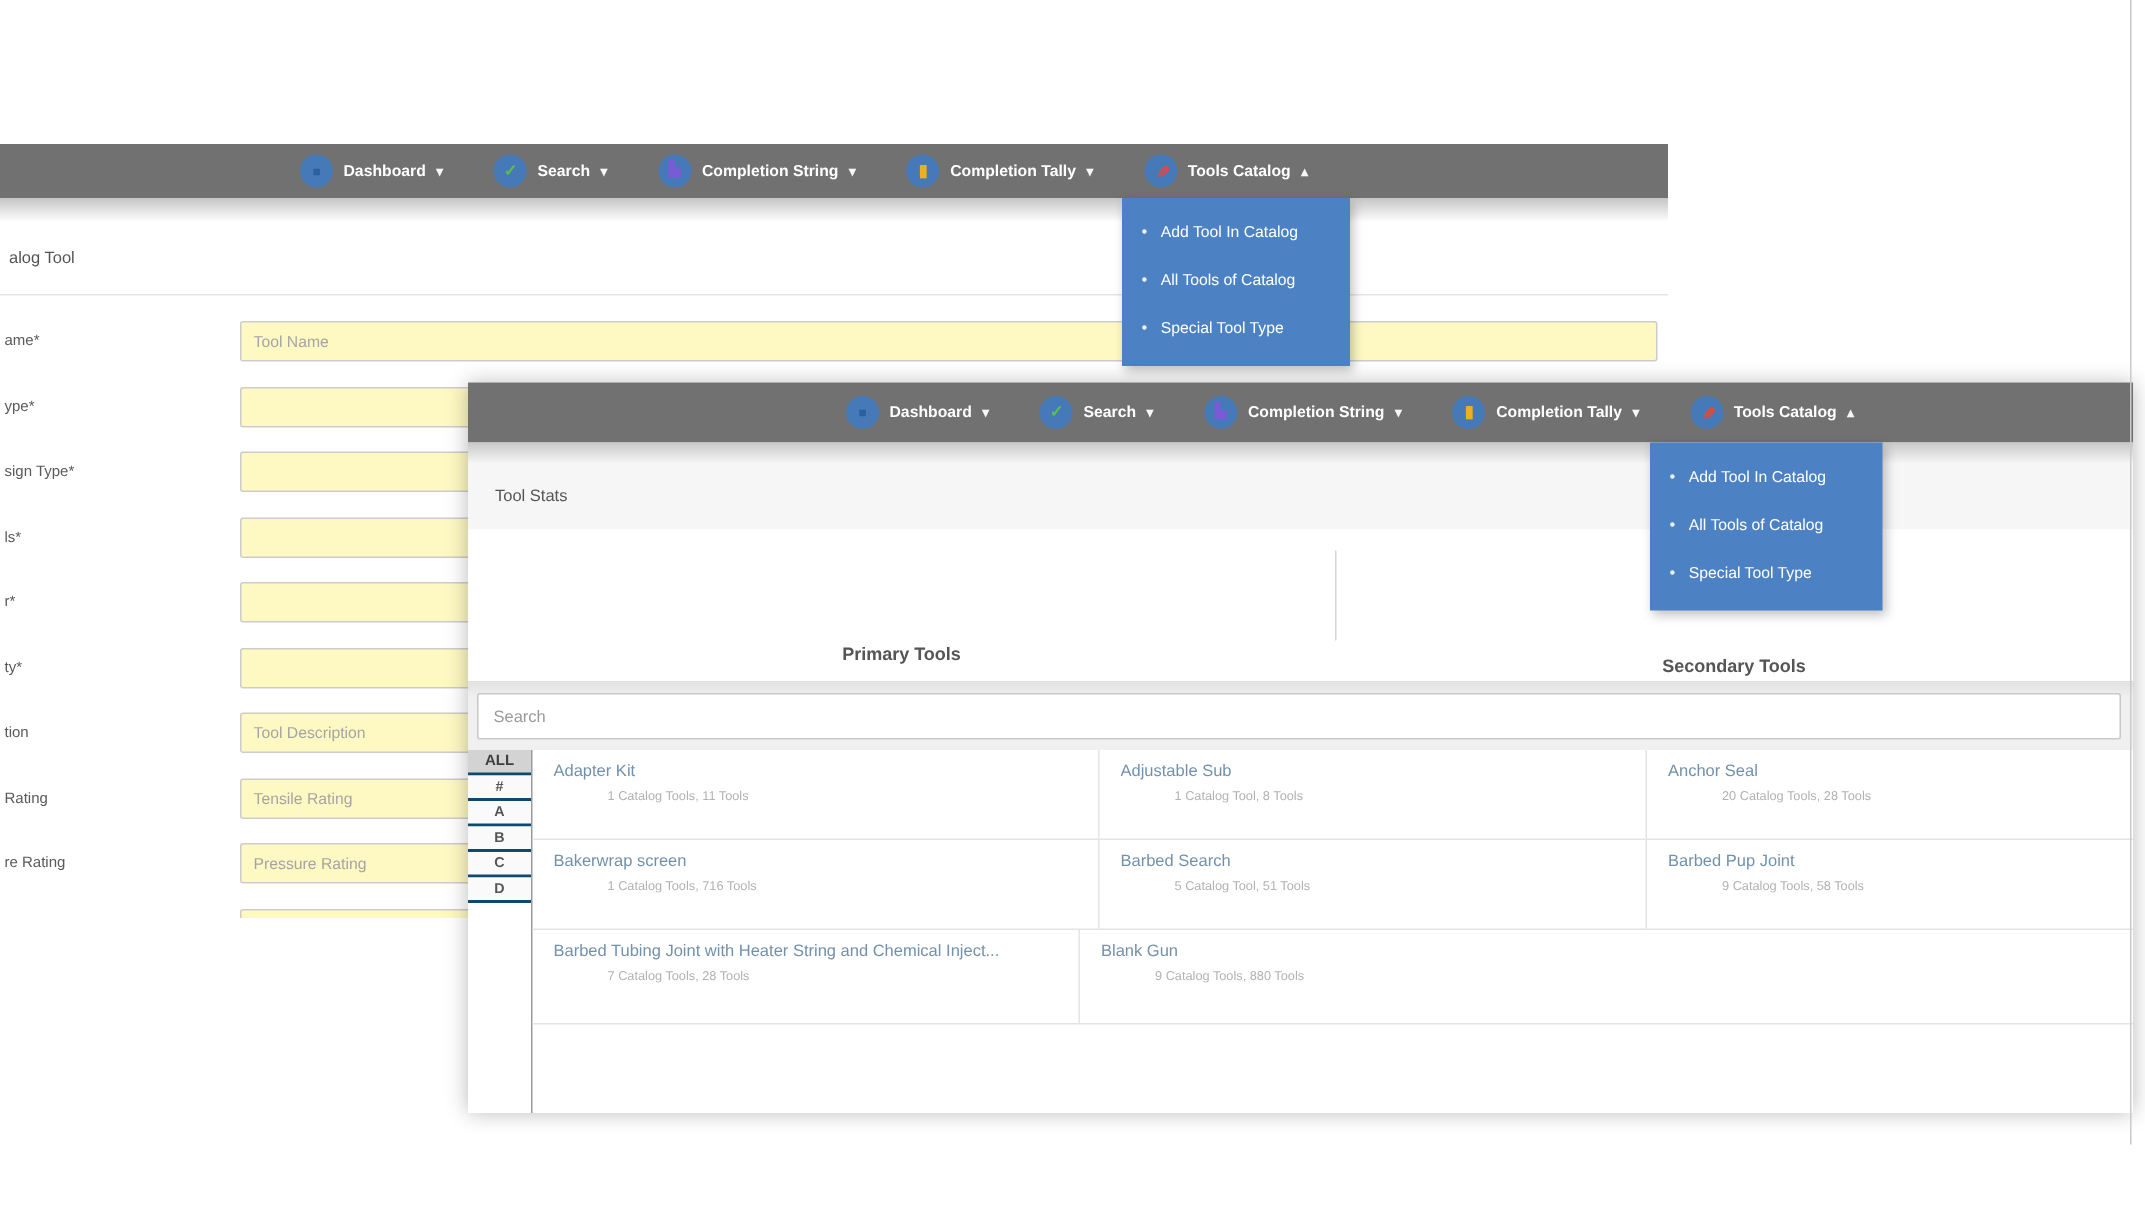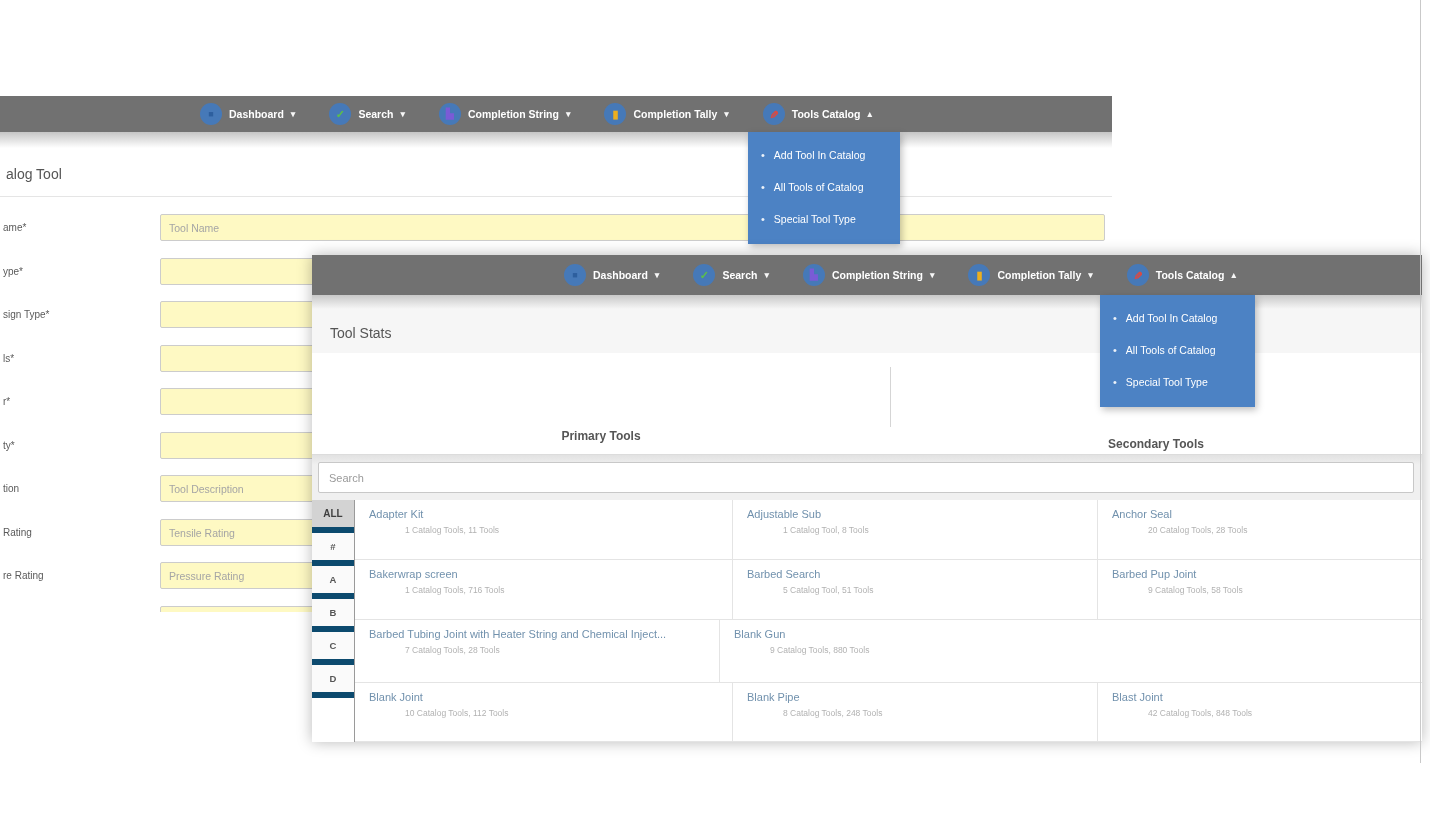--- a/index.html
+++ b/index.html
@@ -28,21 +28,21 @@
            color:#fff;font-size:10.5px;cursor:pointer;white-space:nowrap;}
   .dd-bullet{font-size:11px;opacity:.9;}
 
   
   #bg-window{position:absolute;left:0;top:96px;width:1112px;height:516px;overflow:hidden;
              background:#fff;z-index:1;}
   #bg-navbar{height:36px;}
   .nav-shadow{position:absolute;left:0;width:100%;height:16px;
               background:linear-gradient(#c5c5c5,rgba(255,255,255,0));}
   #bg-shadow{top:36px;}
-  .page-title{position:absolute;font-size:14px;color:#555;}
+  .page-title{position:absolute;font-size:11px;color:#555;}
   #bg-title{left:6px;top:70px;}
   #bg-title-rule{position:absolute;left:0;top:100px;width:1112px;height:1px;background:#e5e5e5;}
   .form-row{position:absolute;left:0;width:1112px;height:27px;}
   .form-label{position:absolute;left:3px;top:0;line-height:27px;font-size:10px;
               font-weight:normal;color:#5a5a5a;white-space:nowrap;}
   .form-input{position:absolute;left:160px;top:0;width:945px;height:27px;box-sizing:border-box;
               border:1px solid #ccc;border-radius:2px;padding:0 8px;font-size:10.5px;color:#555;
               font-family:"Liberation Sans", sans-serif;background:#fef9c3;outline:none;}
   .form-input::placeholder{color:#a5a5a5;}
   #bg-dropdown{left:748px;top:132px;width:152px;z-index:2;}
@@ -64,21 +64,21 @@
   #secondary-header{left:578px;width:532px;top:84px;}
   #search-band{position:absolute;left:0;top:200px;width:100%;height:45px;
                background:linear-gradient(#e2e2e2,#f0f0f0 10px,#f0f0f0);}
   #fg-search{position:absolute;left:6px;top:7px;width:1096px;height:31px;box-sizing:border-box;
              border:1px solid #c8c8c8;border-radius:2px;padding:0 10px;font-size:11px;color:#555;
              font-family:"Liberation Sans", sans-serif;background:#fff;outline:none;}
   #fg-search::placeholder{color:#9a9a9a;}
   #list-area{position:absolute;left:0;top:245px;width:100%;height:242px;overflow:hidden;}
   #alpha-rail{position:absolute;left:0;top:0;width:43px;height:242px;background:#fff;
               border-right:1px solid #9a9a9a;box-sizing:border-box;}
-  .rail-cell{height:33px;box-sizing:border-box;border-bottom:6px solid #0c4a6e;background:#fafafa;
+  .rail-cell{height:17px;box-sizing:border-box;border-bottom:2px solid #0c4a6e;background:#fafafa;
              display:flex;align-items:center;justify-content:center;font-size:9.5px;
              font-weight:bold;color:#555;cursor:pointer;}
   .rail-cell.active{background:#d3d3d3;color:#3f3f3f;font-size:10px;}
   #tool-grid{position:absolute;left:43px;top:0;right:0;height:242px;}
   .grid-row{position:absolute;left:0;width:100%;box-sizing:border-box;border-bottom:1px solid #e4e4e4;
             display:flex;}
   .grid-cell{box-sizing:border-box;padding:8px 14px 0 14px;overflow:hidden;cursor:pointer;}
   .cell-c1{width:378px;border-right:1px solid #e4e4e4;}
   .cell-c2{width:365px;border-right:1px solid #e4e4e4;}
   .cell-c3{width:324px;}
@@ -292,34 +292,20 @@
         <div class="grid-row" style="top:120px;height:63px">
           <div class="grid-cell cell-c2">
             <span class="tool-name">Barbed Tubing Joint with Heater String and Chemical Inject...</span>
             <div class="tool-meta">7 Catalog Tools, 28 Tools</div>
           </div>
           <div class="grid-cell cell-c3">
             <span class="tool-name">Blank Gun</span>
             <div class="tool-meta">9 Catalog Tools, 880 Tools</div>
           </div>
         </div>
-        <div class="grid-row" style="top:183px;height:59px">
-          <div class="grid-cell cell-c1">
-            <span class="tool-name">Blank Joint</span>
-            <div class="tool-meta">10 Catalog Tools, 112 Tools</div>
-          </div>
-          <div class="grid-cell cell-c2">
-            <span class="tool-name">Blank Pipe</span>
-            <div class="tool-meta">8 Catalog Tools, 248 Tools</div>
-          </div>
-          <div class="grid-cell cell-c3">
-            <span class="tool-name">Blast Joint</span>
-            <div class="tool-meta">42 Catalog Tools, 848 Tools</div>
-          </div>
-        </div>
       </div>
     </div>
 
     <div id="fg-dropdown" class="dropdown">
       <div class="dd-item">
         <span class="dd-bullet">•</span>
         <span>Add Tool In Catalog</span>
       </div>
       <div class="dd-item">
         <span class="dd-bullet">•</span>

